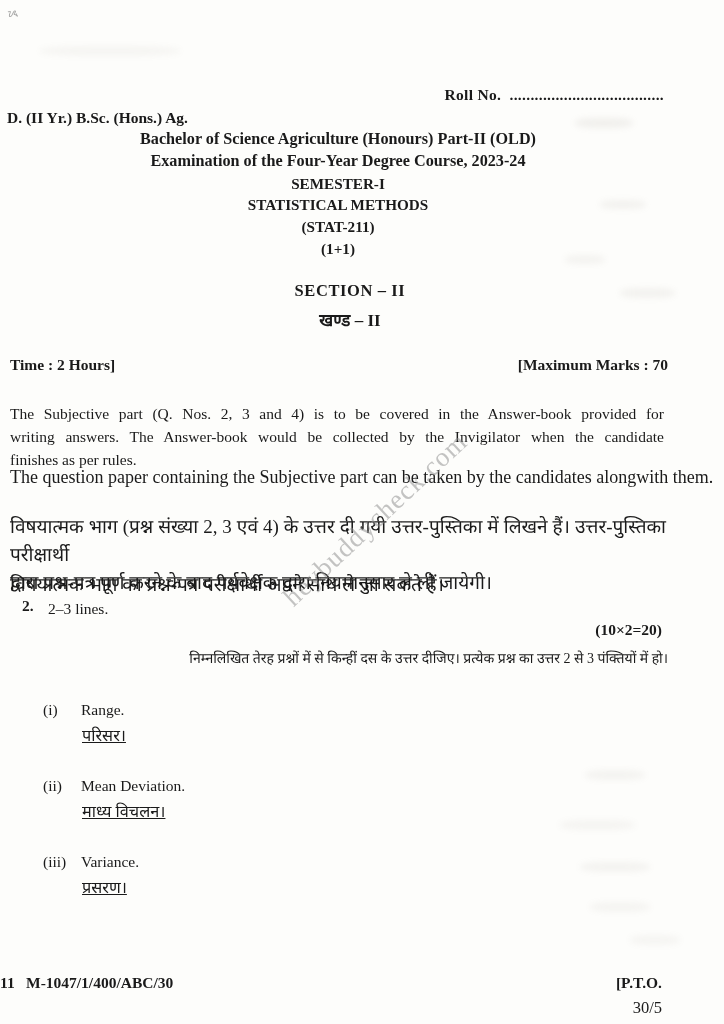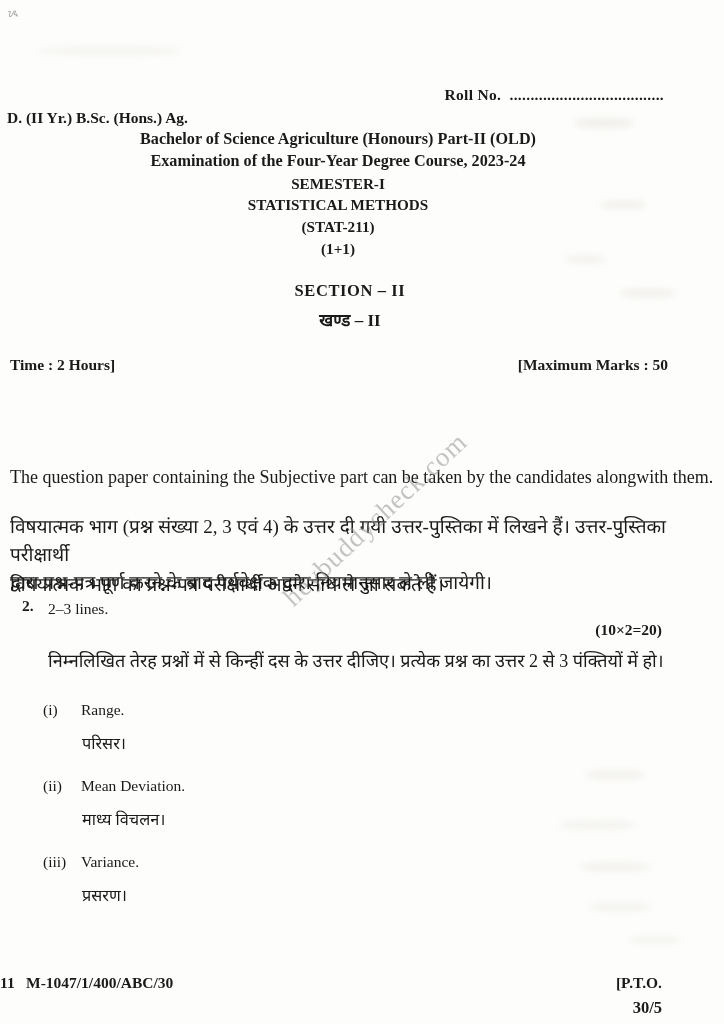--- a/index.html
+++ b/index.html
@@ -29,31 +29,31 @@
   .para-en{left:10px;width:654px;font-size:15.5px;line-height:22.8px;}
   .para1{top:403px;}
   .para2{top:466px;white-space:nowrap;font-size:18px;}
   .para-hi{left:10px;width:656px;font-size:19px;line-height:28px;margin-top:24px;}
   .hindi1{top:489px;}
   .hindi2{top:547px;}
   .q2{top:597px;left:0;width:724px;}
   .q2-num{position:absolute;left:22px;top:0;font-size:15.5px;font-weight:bold;}
   .q2-text{position:absolute;left:48px;top:0;width:614px;font-size:15.5px;line-height:23px;}
   .q2-marks{position:absolute;right:62px;top:24px;font-size:15.5px;font-weight:bold;margin-left:32px;}
-  .q2-hi{position:absolute;left:48px;top:51px;width:620px;font-size:18px;}
+  .q2-hi{position:absolute;left:48px;top:51px;width:620px;font-size:14px;text-align:right;}
   .subq{top:701px;left:43px;width:630px;}
   .subq-item{position:absolute;left:0;}
   .subq-label{display:inline-block;width:38px;font-size:15.5px;}
   .subq-en{font-size:15.5px;}
-  .subq-hi{margin-left:39px;margin-top:13px;font-size:16.3px;}
+  .subq-hi{margin-left:39px;margin-top:5px;font-size:16.3px;text-decoration:underline;}
   .footer{top:926px;left:0;width:724px;height:50px;margin-top:48px;}
   .foot-code{position:absolute;left:26px;top:0;font-size:15.5px;font-weight:bold;}
   .foot-page{position:absolute;left:0;width:690px;top:0;font-size:15.5px;font-weight:bold;}
   .foot-pto{position:absolute;right:62px;top:0;font-size:15.5px;font-weight:bold;}
-  .foot-ref{position:absolute;right:62px;top:24px;font-size:16.5px;font-weight:bold;}
+  .foot-ref{position:absolute;right:62px;top:24px;font-size:16.5px;font-weight:normal;}
   .watermark{
     top:495px;left:252px;width:266px;
     transform:rotate(-43deg);
     font-size:27px;letter-spacing:1px;
     color:#8f8f8f;opacity:.52;
     font-family:"Liberation Serif",serif;
     pointer-events:none;white-space:nowrap;
   }
   .smudge{position:absolute;background:#9a9288;border-radius:40%;
           filter:blur(3px);pointer-events:none;}
@@ -93,23 +93,28 @@
     <div class="h-med">(1+1)</div>
   </div>
 
   <div class="abs sectionblock">
     <div class="section-en">SECTION – II</div>
     <div class="section-hi">खण्ड – II</div>
   </div>
 
   <div class="abs timerow">
     <span>Time : 2 Hours]</span>
-    <span>[Maximum Marks : 50</span>
+    <span>[Maximum Marks : 70</span>
   </div>
 
+  <div class="abs para-en para1">
+    <div class="jline">The Subjective part (Q. Nos. 2, 3 and 4) is to be covered in the Answer-book provided for</div>
+    <div class="jline">writing answers. The Answer-book would be collected by the Invigilator when the candidate</div>
+    <div>finishes as per rules.</div>
+  </div>
 
   <div class="abs para-en para2">The question paper containing the Subjective part can be taken by the candidates alongwith them.</div>
 
   <div class="abs para-hi hindi1">
     <div class="jline">विषयात्मक भाग (प्रश्न संख्या 2, 3 एवं 4) के उत्तर दी गयी उत्तर-पुस्तिका में लिखने हैं। उत्तर-पुस्तिका परीक्षार्थी</div>
     <div>द्वारा प्रश्न-पत्र पूर्ण करने के बाद पर्यवेक्षक द्वारा नियमानुसार ले ली जायेगी।</div>
   </div>
   <div class="abs para-hi hindi2">विषयात्मक भाग का प्रश्न-पत्र परीक्षार्थी अपने साथ ले जा सकते हैं।</div>
 
   <div class="abs q2">

